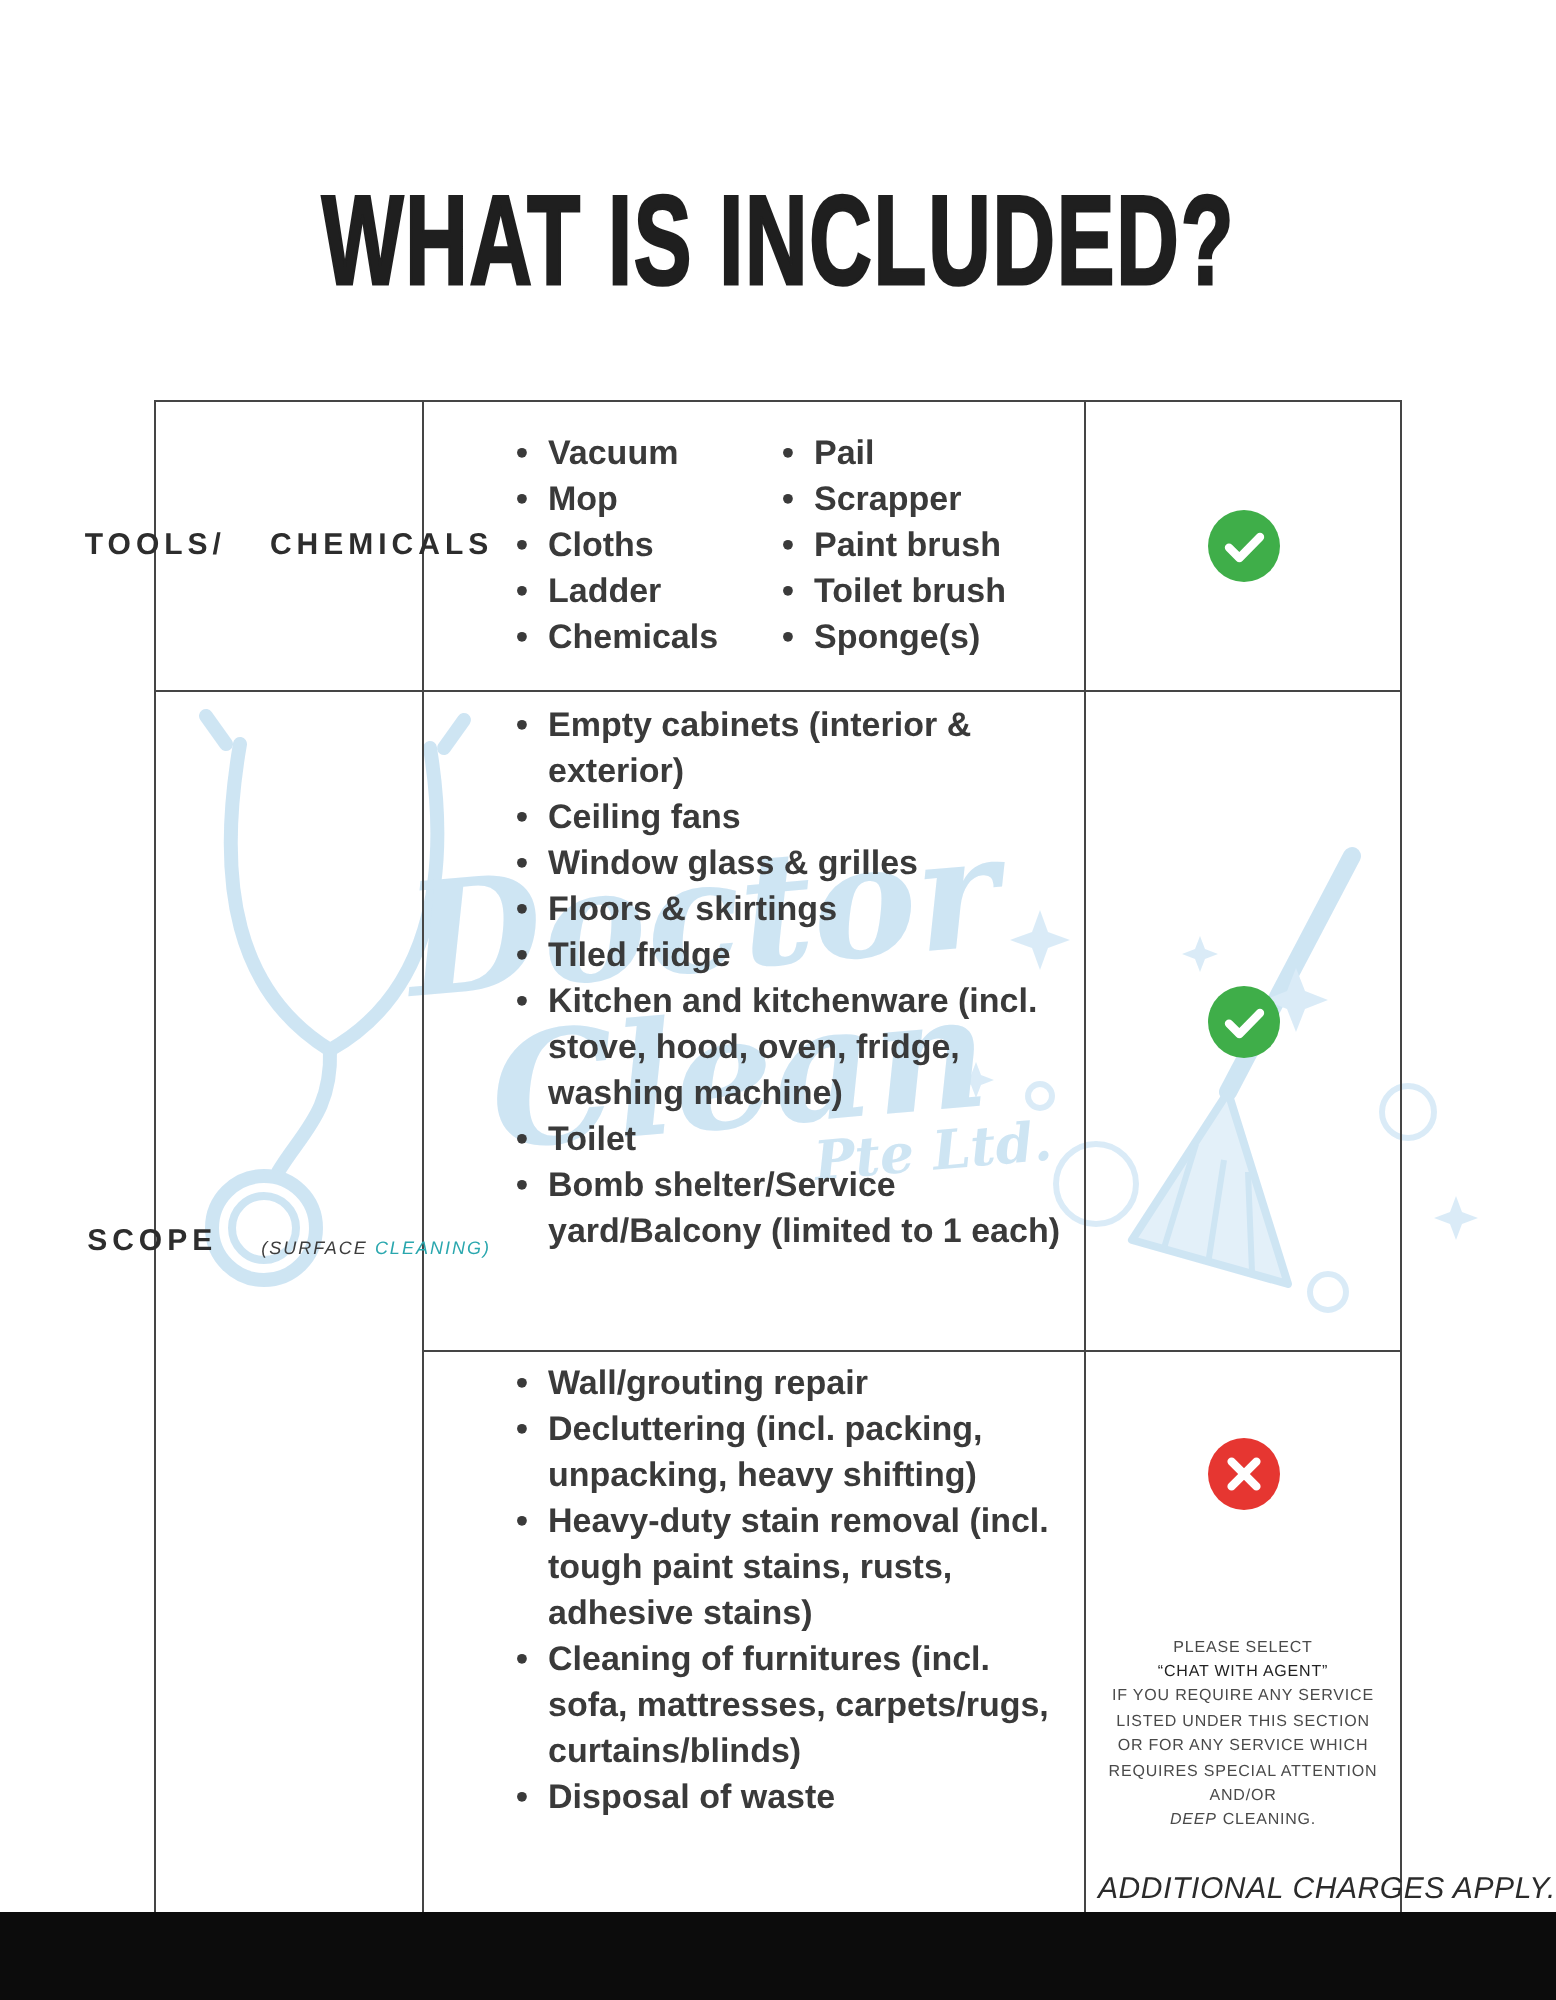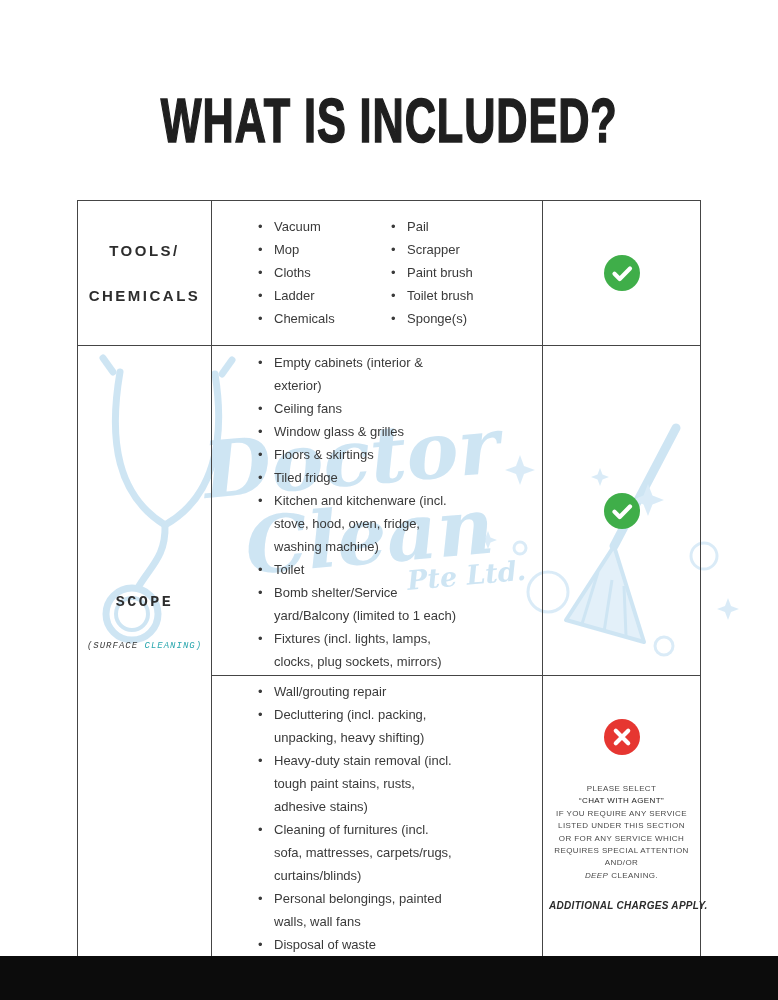--- a/index.html
+++ b/index.html
@@ -24,45 +24,45 @@
   .table {
     position: absolute; left: 77px; top: 200px; width: 624px; z-index: 1;
     display: grid; grid-template-columns: 134px 331px 157px;
     grid-template-rows: 145px 330px 280px;
     border: 1px solid #454545; background: transparent;
   }
   .cell { position: relative; }
   .b-r { border-right: 1px solid #454545; }
   .b-b { border-bottom: 1px solid #454545; }
 
-  .c-label { display: flex; flex-direction: column; align-items: center; justify-content: center; text-align: center; gap: 22px; }
+  .c-label { display: flex; flex-direction: row; align-items: center; justify-content: center; text-align: center; gap: 22px; }
   .label-main { font-size: 15px; font-weight: bold; letter-spacing: 2.5px; color: #2d2d2d; line-height: 1.55; }
-  .scope-cell { grid-row: 2 / span 2; grid-column: 1; padding-bottom: 60px; font-family: Liberation Mono, monospace; }
+  .scope-cell { grid-row: 2 / span 2; grid-column: 1; padding-bottom: 60px; }
   .scope-sub { font-size: 9px; letter-spacing: 1px; color: #3d3d3d; margin-top: 5px; font-style: italic; white-space: nowrap; }
   .scope-sub .teal {}
 
-  ul.bullets { list-style: none; margin: 0; padding: 0; font-size: 13px; color: #3a3a3a; }
+  ul.bullets { list-style: none; margin: 0; padding: 0; font-size: 17px; color: #3a3a3a; font-weight: bold; }
   .bullets li { position: relative; padding-left: 18px; line-height: 23px; }
   .bullets li::before { content: "\2022"; position: absolute; left: 2px; top: 0; color: #3a3a3a; }
   .ln { display: block; white-space: nowrap; }
 
   .tools-content { display: flex; padding: 14px 0 0 44px; }
   .tools-content ul:first-child { width: 133px; }
   .scope-content-a { padding: 5px 4px 0 44px; }
   .scope-content-b { padding: 4px 4px 4px 44px; }
 
   .c-status { display: flex; flex-direction: column; align-items: center; justify-content: center; }
-  .c-status.top { justify-content: flex-start; padding-top: 43px; }
+  .c-status.top { justify-content: space-between; padding-top: 43px; }
   .status-icon { width: 36px; height: 36px; display: block; }
 
   .note { margin-top: 28px; width: 145px; text-align: center; font-size: 8px; letter-spacing: 0.4px; color: #4a4a4a; line-height: 1.55; }
   .note-line { white-space: nowrap; }
   .note-bold { font-weight: normal; color: #222; }
   .note i { margin-right: 3px; }
-  .charges { margin-top: 16px; font-size: 10px; font-weight: bold; font-style: italic; letter-spacing: 0.3px; color: #2b2b2b; white-space: nowrap; }
+  .charges { margin-top: 16px; font-size: 15px; font-weight: normal; font-style: italic; letter-spacing: 0.3px; color: #2b2b2b; white-space: nowrap; }
 
   .bottom-bar { position: absolute; left: 0; bottom: 0; width: 778px; height: 44px; background: #0c0c0c; z-index: 2; }
 </style>
 </head>
 <body>
 
 <div class="page">
 
   <div class="watermark">
     <svg width="778" height="1000" viewBox="0 0 778 1000">
@@ -172,24 +172,20 @@
           <span class="ln">stove, hood, oven, fridge,</span>
           <span class="ln">washing machine)</span>
         </li>
         <li>
           <span class="ln">Toilet</span>
         </li>
         <li>
           <span class="ln">Bomb shelter/Service</span>
           <span class="ln">yard/Balcony (limited to 1 each)</span>
         </li>
-        <li>
-          <span class="ln">Fixtures (incl. lights, lamps,</span>
-          <span class="ln">clocks, plug sockets, mirrors)</span>
-        </li>
       </ul>
     </div>
 
     <div class="cell c-status b-b">
       <svg class="status-icon" viewBox="0 0 36 36">
         <circle cx="18" cy="18" r="18" fill="#3fae49"></circle>
         <path d="M10.5 18.8 l5.2 5.2 L26 13.5" fill="none" stroke="#fff" stroke-width="4.2" stroke-linecap="round" stroke-linejoin="round"></path>
       </svg>
     </div>
 
@@ -204,24 +200,20 @@
         </li>
         <li>
           <span class="ln">Heavy-duty stain removal (incl.</span>
           <span class="ln">tough paint stains, rusts,</span>
           <span class="ln">adhesive stains)</span>
         </li>
         <li>
           <span class="ln">Cleaning of furnitures (incl.</span>
           <span class="ln">sofa, mattresses, carpets/rugs,</span>
           <span class="ln">curtains/blinds)</span>
-        </li>
-        <li>
-          <span class="ln">Personal belongings, painted</span>
-          <span class="ln">walls, wall fans</span>
         </li>
         <li>
           <span class="ln">Disposal of waste</span>
         </li>
       </ul>
     </div>
 
     <div class="cell c-status top">
       <svg class="status-icon" viewBox="0 0 36 36">
         <circle cx="18" cy="18" r="18" fill="#e63631"></circle>

